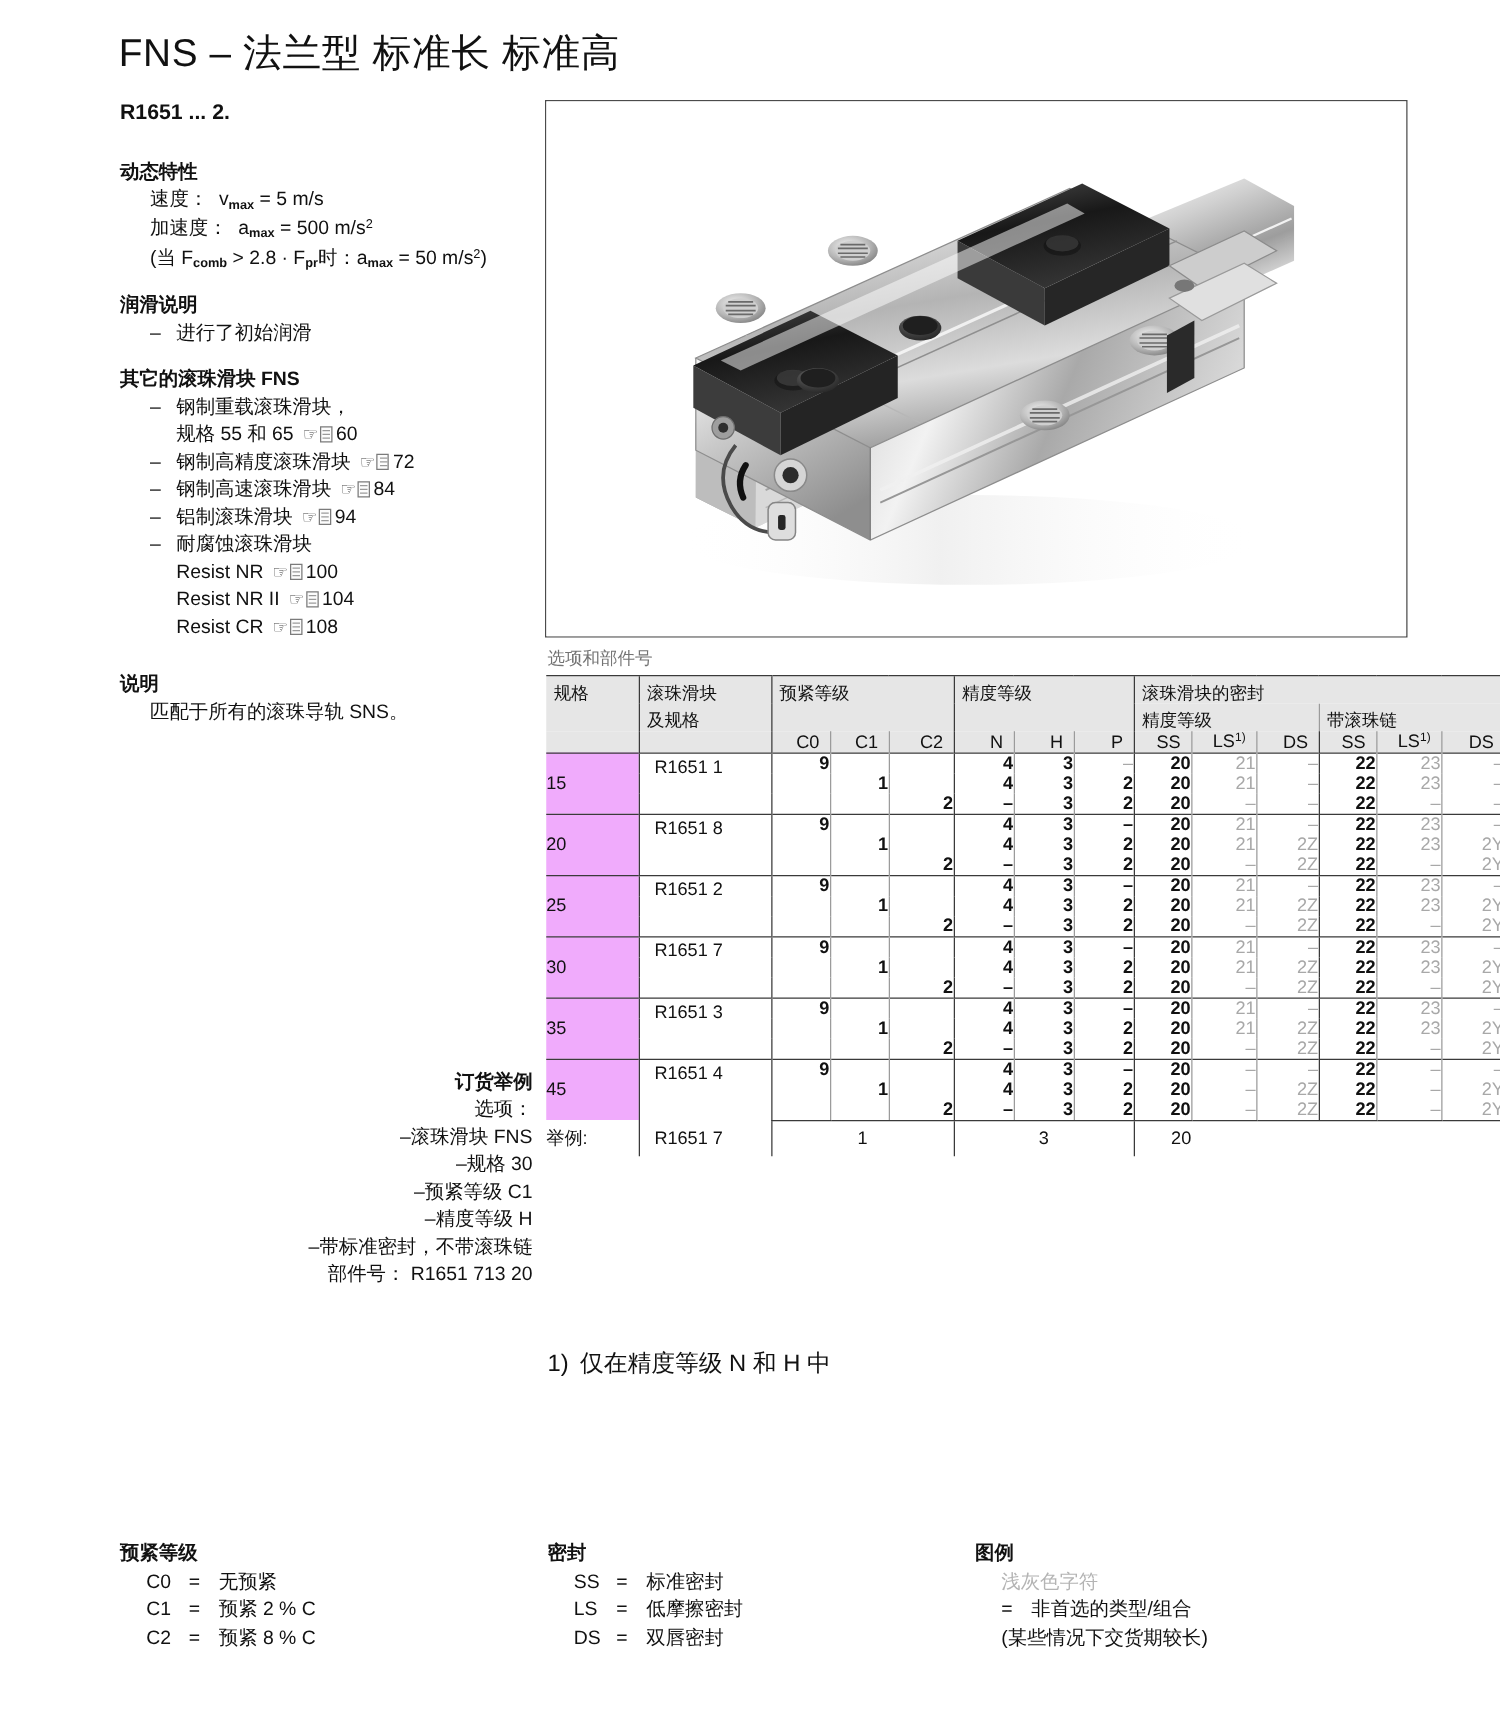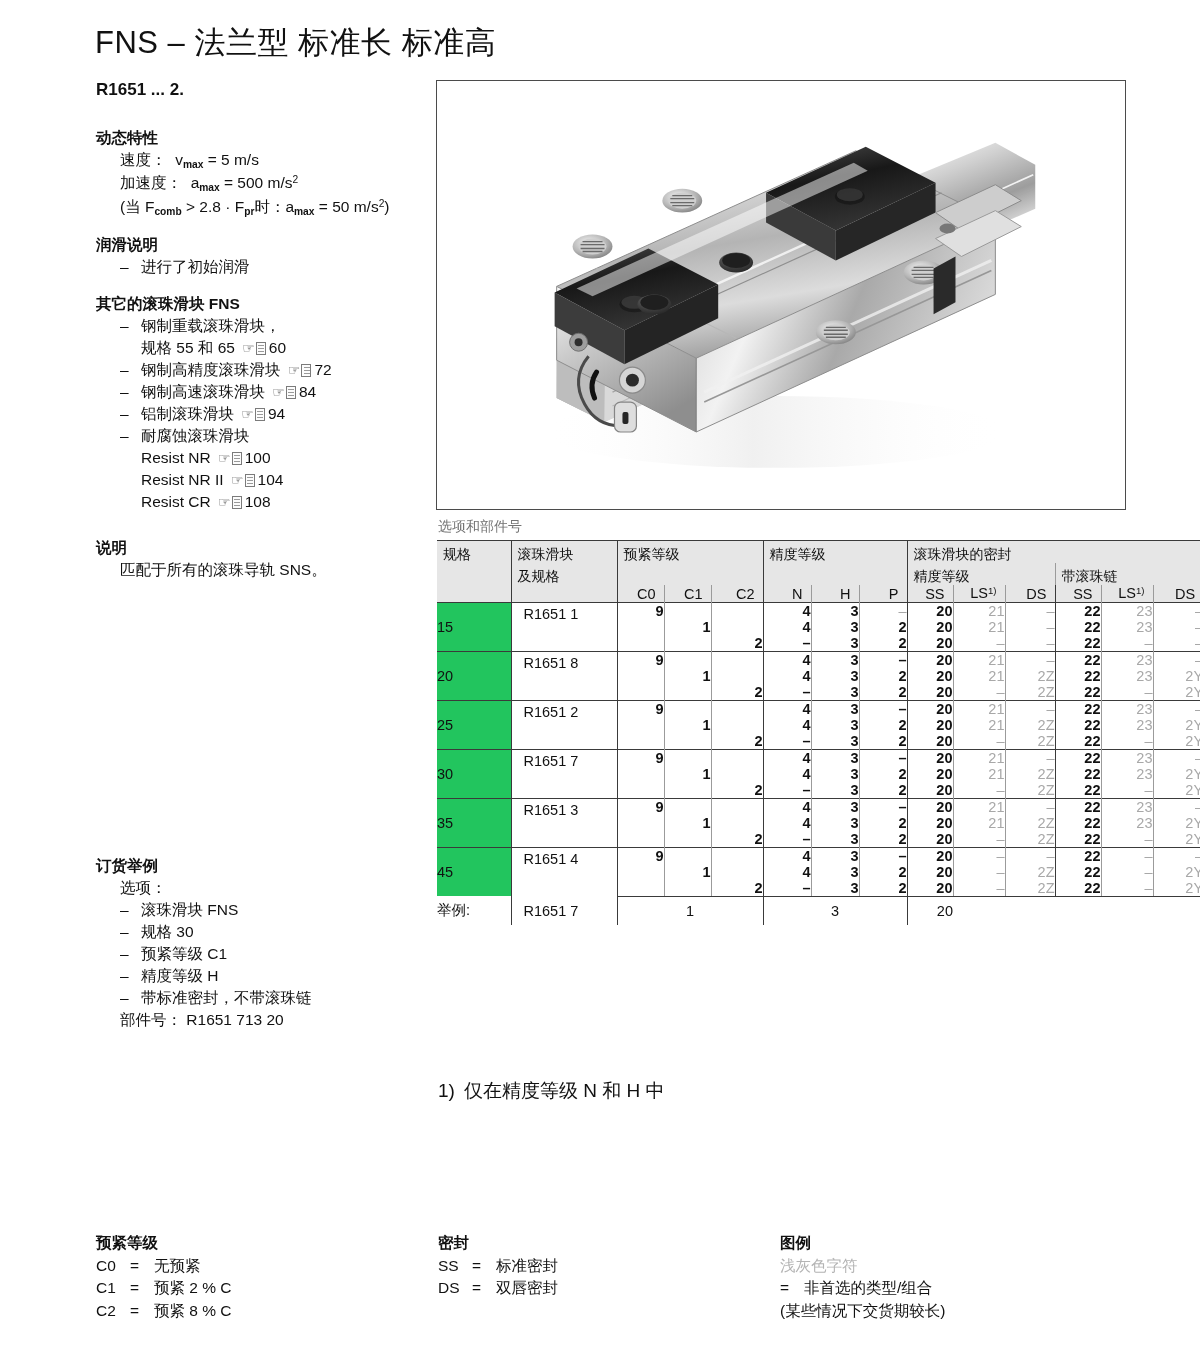--- a/index.html
+++ b/index.html
@@ -40,21 +40,21 @@
     border:1.2px solid #7b7b7b; background:#fcfcfc;
     position:relative; vertical-align:-2px; margin-right:3px;
   }
   .docicon:before {
     content:""; position:absolute; left:1.5px; top:2px; width:6px; height:1px;
     background:#9a9a9a; box-shadow:0 3px 0 #9a9a9a, 0 6px 0 #9a9a9a;
   }
   .gap-s { height:9px; }
 
   
-  .ordercol { position:absolute; left:96px; top:855px; width:330px; }
+  .ordercol { position:absolute; left:96px; top:855px; width:330px;text-align:right; }
 
   
   .photo {
     position:absolute; left:436px; top:80px; width:690px; height:430px;
     border:1px solid #4b4b4b; background:#ffffff; overflow:hidden;
   }
   .photo-inner { position:absolute; inset:0; }
 
   
   .tbl-caption {
@@ -70,21 +70,21 @@
   }
   .tbl td, .tbl th { padding:0; margin:0; font-weight:400; }
   .hdrow td { background:#e6e6e6; color:#111; vertical-align:top; }
   .hdtxt { font-size:14px; padding:4px 6px 0 6px; line-height:1.3; white-space:nowrap; }
   .subhd { background:#e6e6e6; font-size:14.5px; font-weight:700; text-align:center;
            padding:3px 6px 4px 6px; color:#111; }
   .subhd.r { text-align:right; padding-right:8px; }
 
   .vsep { border-left:1.4px solid #3a3a3a; }
   .vthin { border-left:0.8px solid #9b9b9b; }
-  .szcell { background:#22c55e; font-weight:700; padding:3px 0 3px 6px; color:#111;}
+  .szcell { background:#f0abfc; font-weight:700; padding:3px 0 3px 6px; color:#111;}
   .dcell { text-align:right; padding:3px 8px 3px 4px; color:#111; white-space:nowrap; }
   .dcell.b { font-weight:700; }
   .dcell.grey { color:#a8a8a8; font-weight:400; }
   .dcell.pn { text-align:left; padding-left:12px; }
   .grp-top td { border-top:1.3px solid #3a3a3a; }
   .tbl-top td { border-top:1.3px solid #3a3a3a; }
   .tbl-bot td { border-bottom:1.3px solid #3a3a3a; }
   .exrow td { padding:5px 0 5px 0; font-size:14.5px; }
   .exlbl { font-weight:700; padding-left:2px; color:#111; }
   .exctr { text-align:center; color:#111; }
@@ -94,21 +94,21 @@
     font-size:19px; color:#111;
   }
   .footnote .fnum { display:inline-block; width:26px; }
 
   
   .legend { position:absolute; top:1232px; font-size:15.5px; line-height:1.46; }
   .legend.c1 { left:96px; width:330px; }
   .legend.c2 { left:438px; width:330px; }
   .legend.c3 { left:780px; width:360px; }
   .legend .lh { font-weight:700; color:#111; }
-  .legend .lr { color:#111; white-space:nowrap; }
+  .legend .lr { color:#111; white-space:nowrap;margin-left:21px; }
   .legend .k { display:inline-block; width:34px; }
   .legend .eq { display:inline-block; width:24px; }
   .legend .greytxt { color:#b4b4b4; }
 </style>
 </head>
 <body>
 
 <div class="page">
 
   <div class="title">FNS – 法兰型 标准长 标准高</div>
@@ -740,20 +740,23 @@
       <span class="k">C2</span><span class="eq">=</span><span>预紧 8 % C</span>
     </div>
   </div>
 
   <div class="legend c2">
     <div class="lh">密封</div>
     <div class="lr">
       <span class="k">SS</span><span class="eq">=</span><span>标准密封</span>
     </div>
     <div class="lr">
+      <span class="k">LS</span><span class="eq">=</span><span>低摩擦密封</span>
+    </div>
+    <div class="lr">
       <span class="k">DS</span><span class="eq">=</span><span>双唇密封</span>
     </div>
   </div>
 
   <div class="legend c3">
     <div class="lh">图例</div>
     <div class="lr greytxt">浅灰色字符</div>
     <div class="lr">
       <span class="eq">=</span><span>非首选的类型/组合</span>
     </div>

